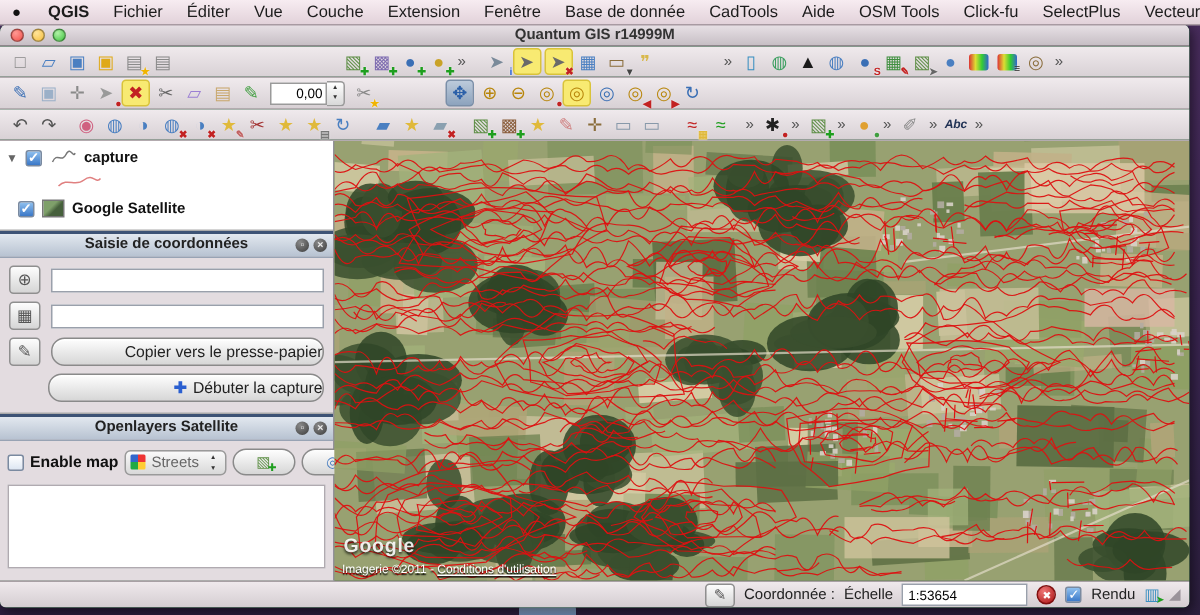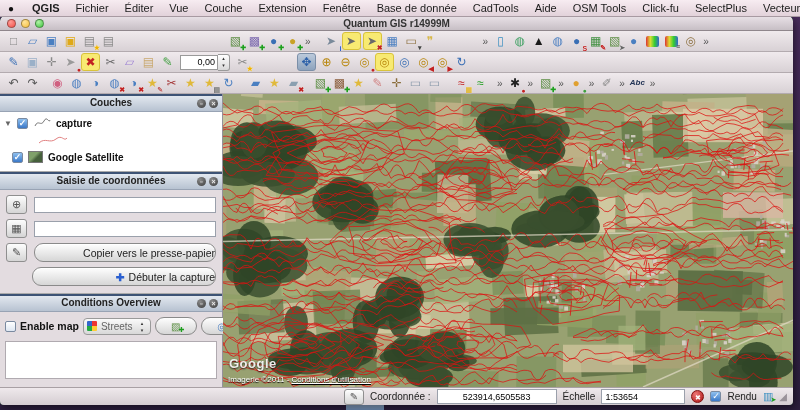--- a/index.html
+++ b/index.html
@@ -423,27 +423,20 @@
       <span class="chev">»</span>
       <span class="tbi">
         <span class="g txt" style="color: rgb(34, 51, 85);">Abc</span>
       </span>
       <span class="chev">»</span>
     </div>
 
   <div class="main">
     <div class="dock">
 
-      <div class="panel-h">
-        <span>Couches</span>
-        <span class="phbtns">
-          <span class="phbtn">▫</span>
-          <span class="phbtn">×</span>
-        </span>
-      </div>
       <div class="layers-body">
         <div class="lrow">
           <span class="exp">▼</span>
           <span class="cb on">✓</span>
           <svg width="18" height="12">
               <path d="M2 9 C5 2,8 10,11 4 S 16 7,17 3" stroke="#777" fill="none" stroke-width="1"></path>
             </svg>
           <span>capture</span>
         </div>
         <svg width="30" height="9" style="margin-left:34px">
@@ -480,21 +473,21 @@
         </div>
         <div class="crow" style="padding-left:26px">
           <div class="aqua" style="flex:1">
             <span style="color:#2a5fd0;font-weight:bold">✚</span>
             <span>Débuter la capture</span>
           </div>
         </div>
       </div>
 
       <div class="panel-h">
-        <span>Conditions Overview</span>
+        <span>Openlayers Satellite</span>
         <span class="phbtns">
           <span class="phbtn">▫</span>
           <span class="phbtn">×</span>
         </span>
       </div>
       <div class="ov-body">
         <div class="ovrow">
           <span class="cb"></span>
           <span class="ovlabel">Enable map</span>
           <div class="select">
@@ -1086,21 +1079,20 @@
       <span class="attr">
         <span>Imagerie ©2011 - </span><span class="lnk">Conditions d'utilisation</span>
       </span>
     </div>
   </div>
 
   <div class="statusbar">
     <span class="sb-spacer"></span>
     <span class="sb-btn">✎</span>
     <span>Coordonnée :</span>
-    <input class="sb-input coordf" value="523914,6505583" style="">
     <span>Échelle</span>
     <input class="sb-input scalef" value="1:53654" style="">
     <span class="stopbtn">✖</span>
     <span class="cb on">✓</span>
     <span>Rendu</span>
     <span class="crsicon">▥<span style="position:absolute;right:-3px;bottom:-1px;font-size:7px;color:#1e9e1e">➤</span></span>
     <span class="grip">◢</span>
   </div>
 </div>
 

